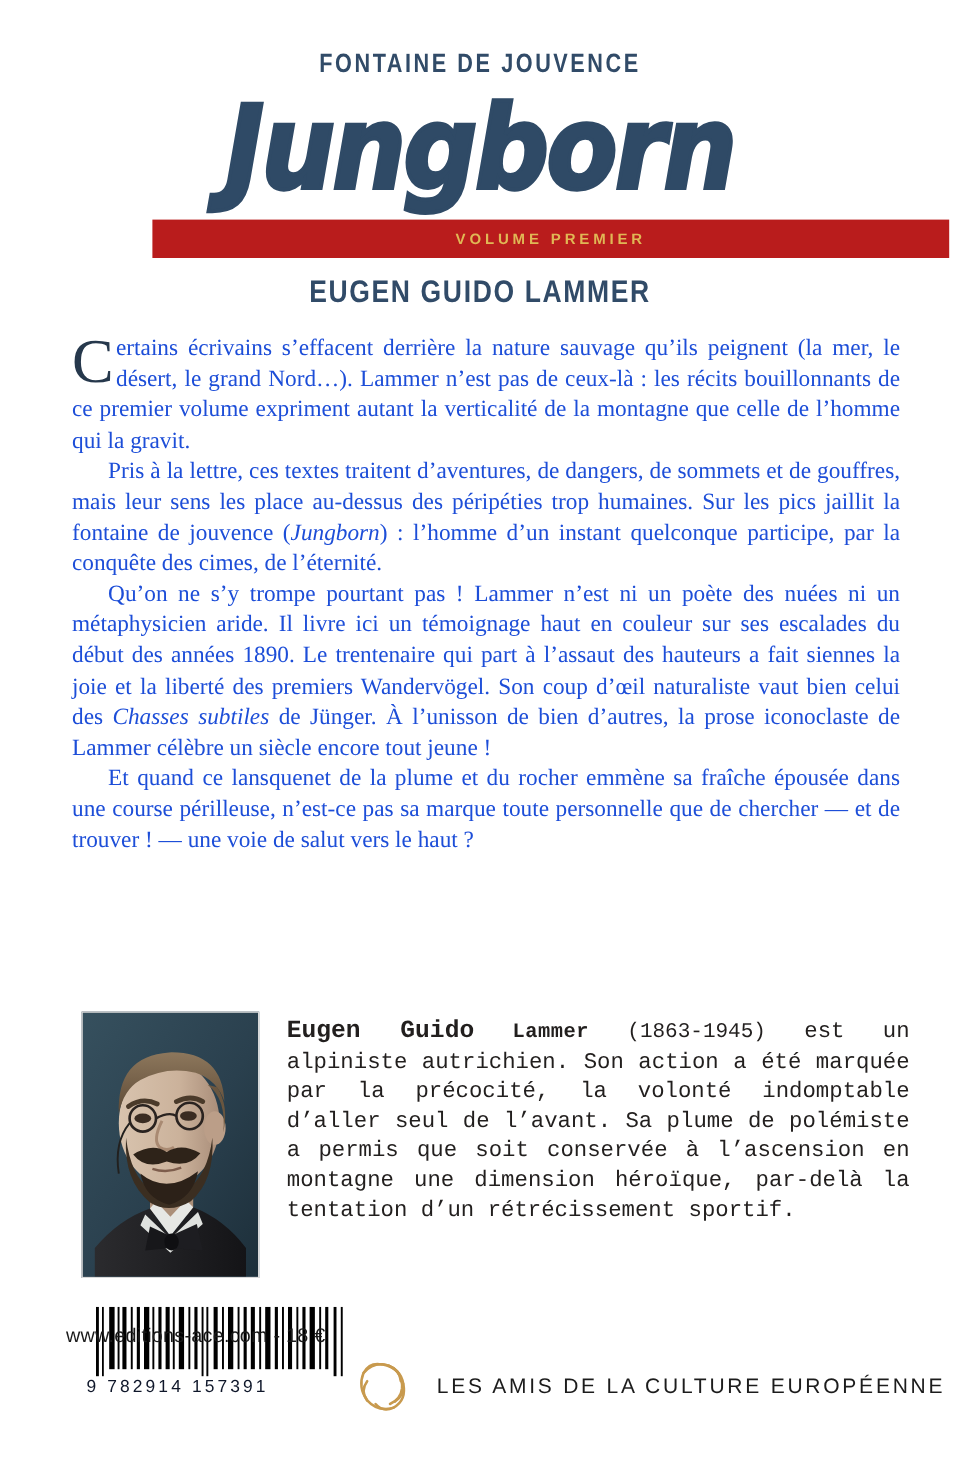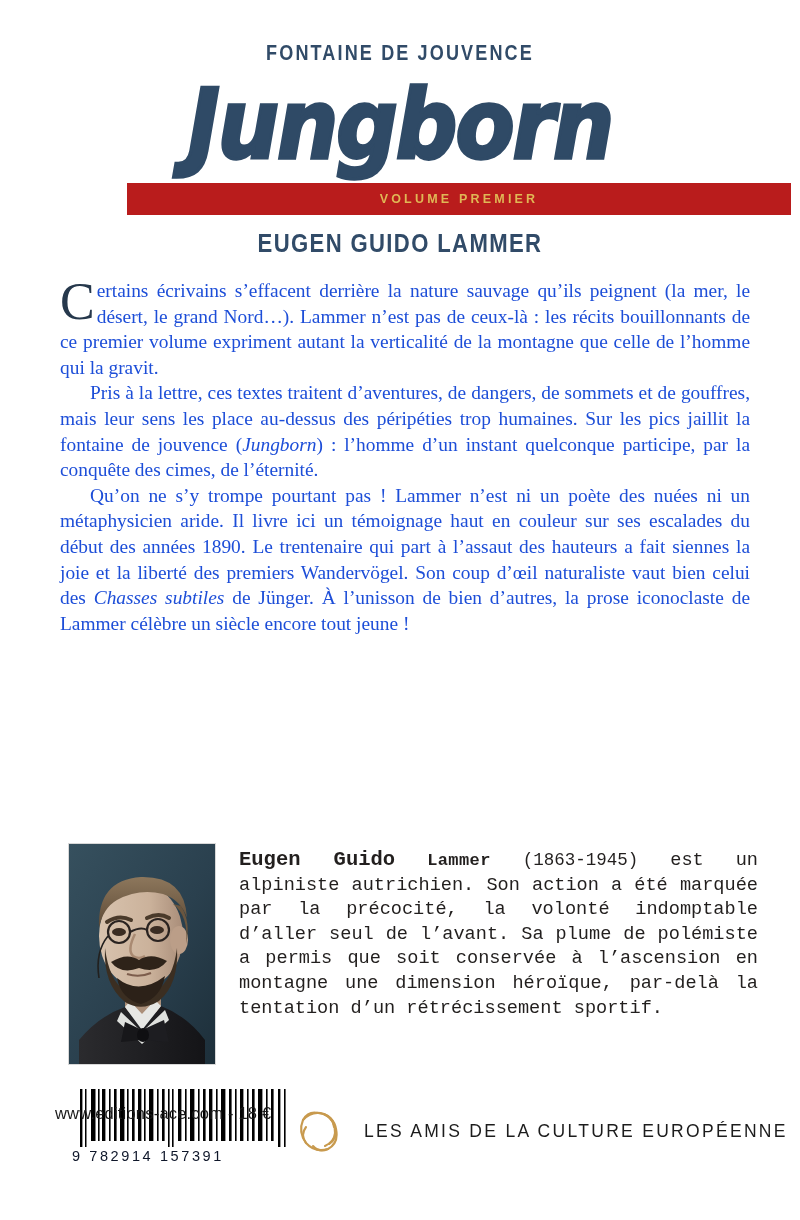--- a/index.html
+++ b/index.html
@@ -188,21 +188,21 @@
     font-family: "Liberation Sans", sans-serif;
     font-size: 16.5px;
     letter-spacing: 0.2px;
     color: #1a1a1a;
   }
 
   
   .publisher {
     position: absolute;
     left: 296px;
-    top: 1108px;
+    top: 1132px;
     display: flex;
     align-items: center;
     gap: 22px;
     justify-content: center;
   }
   .publisher-name {
     font-family: "Liberation Sans", sans-serif;
     font-size: 17.5px;
     letter-spacing: 2.3px;
     color: #1c1c1c;
@@ -225,20 +225,21 @@
   <div class="author-name">EUGEN GUIDO LAMMER</div>
 
   <div class="blurb">
     <p class="first">Certains écrivains s’effacent derrière la nature sauvage qu’ils peignent (la mer, le désert, le grand Nord…). Lammer n’est pas de ceux-là : les récits bouillonnants de ce premier volume expriment autant la verticalité de la montagne que celle de l’homme qui la gravit.</p>
     <p>
       <span>Pris à la lettre, ces textes traitent d’aventures, de dangers, de sommets et de gouffres, mais leur sens les place au-dessus des péripéties trop humaines. Sur les pics jaillit la fontaine de jouvence (</span><i>Jungborn</i><span>) : l’homme d’un instant quelconque participe, par la conquête des cimes, de l’éternité.</span>
     </p>
     <p>
       <span>Qu’on ne s’y trompe pourtant pas ! Lammer n’est ni un poète des nuées ni un métaphysicien aride. Il livre ici un témoignage haut en couleur sur ses escalades du début des années 1890. Le trentenaire qui part à l’assaut des hauteurs a fait siennes la joie et la liberté des premiers Wandervögel. Son coup d’œil naturaliste vaut bien celui des </span><i>Chasses subtiles</i><span> de Jünger. À l’unisson de bien d’autres, la prose iconoclaste de Lammer célèbre un siècle encore tout jeune !</span>
     </p>
+    <p>Et quand ce lansquenet de la plume et du rocher emmène sa fraîche épousée dans une course périlleuse, n’est-ce pas sa marque toute personnelle que de chercher — et de trouver ! — une voie de salut vers le haut ?</p>
   </div>
 
   <div class="bio-wrap">
 
     <div class="portrait">
       <svg width="146" height="220" viewBox="0 0 146 220">
         <defs>
           <linearGradient id="bgGrad" x1="0" y1="0" x2="1" y2="1">
             <stop offset="0%" stop-color="#36505e"></stop>
             <stop offset="55%" stop-color="#2a404e"></stop>

